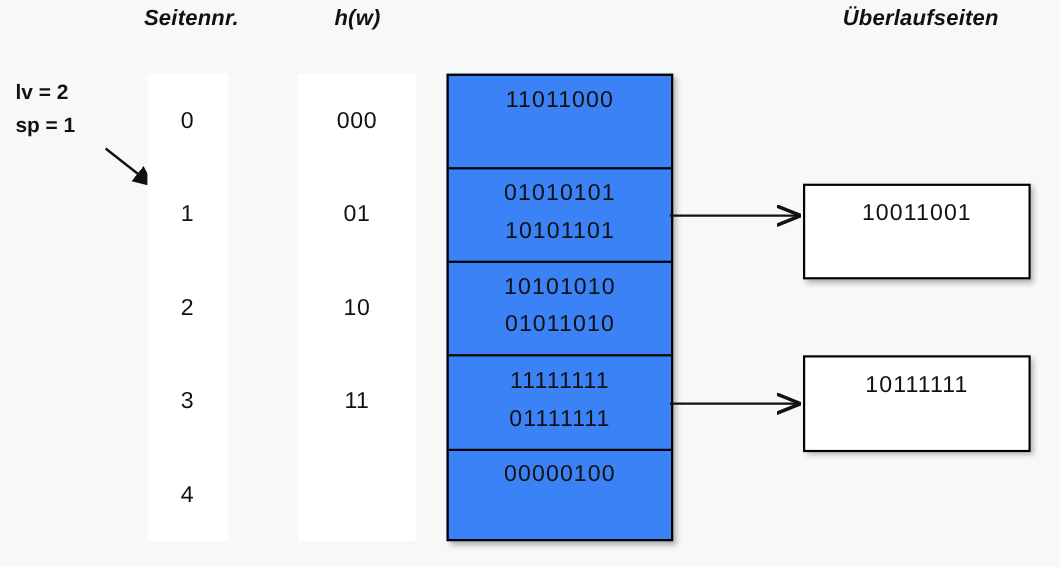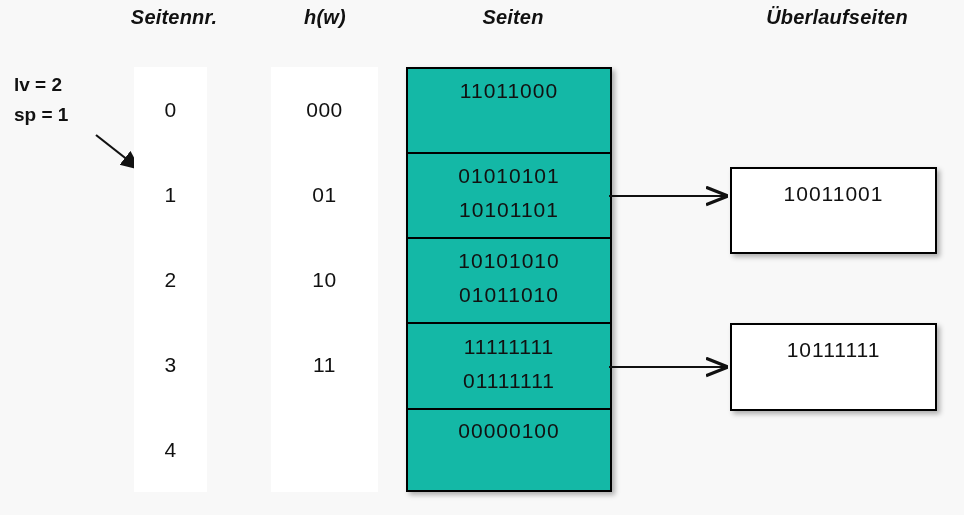--- a/index.html
+++ b/index.html
@@ -81,21 +81,21 @@
     letter-spacing: 0.5px;
   }
 
   
   #seiten-box {
     position: absolute;
     left: 406px;
     top: 67px;
     width: 206px;
     height: 425px;
-    background: #14b8a6;
+    background: #3b82f6;
     border: 2px solid #000;
     box-sizing: border-box;
     box-shadow: 3px 3px 5px rgba(0,0,0,0.30);
   }
   .page-cell {
     position: absolute;
     left: 0;
     width: 100%;
     height: 85px;
     box-sizing: border-box;
@@ -150,21 +150,20 @@
   #link-arrow-0 { top: 185px; }
   #link-arrow-1 { top: 356px; }
 </style>
 </head>
 <body>
 
 <div id="stage">
 
   <div class="col-header" id="hdr-seitennr">Seitennr.</div>
   <div class="col-header" id="hdr-hw">h(w)</div>
-  <div class="col-header" id="hdr-seiten">Seiten</div>
   <div class="col-header" id="hdr-ueber">Überlaufseiten</div>
 
   <div id="params">
     <div>lv = 2</div>
     <div>sp = 1</div>
   </div>
 
   <svg id="sp-arrow" viewBox="0 0 62 54">
     <defs>
       <marker id="head-diag" markerWidth="9" markerHeight="9" refX="7.5" refY="4" orient="auto">

